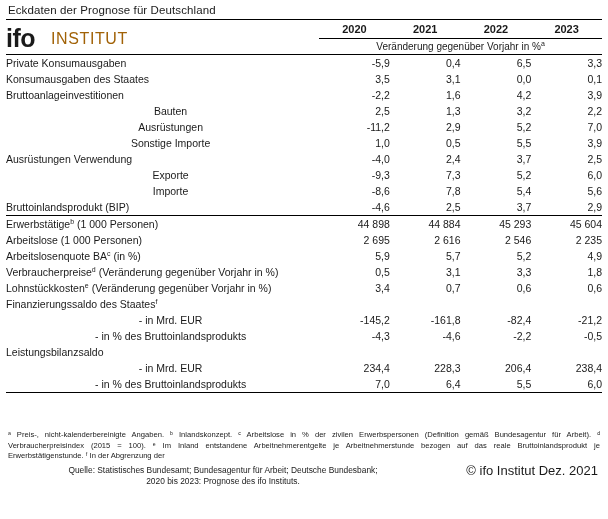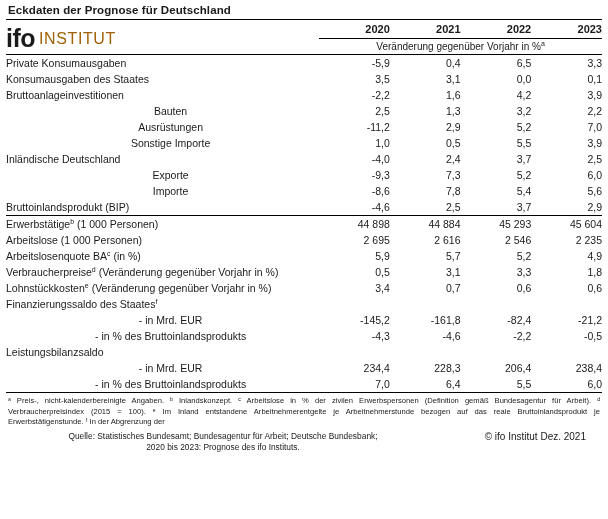--- a/index.html
+++ b/index.html
@@ -16,21 +16,21 @@
     overflow: hidden;
   }
   .page {
     position: relative;
     width: 608px;
     height: 519px;
     padding: 0 6px;
   }
   .title {
     font-size: 11.5px;
-    font-weight: bold;
+    font-weight: normal;
     padding: 4px 0 3px 2px;
     letter-spacing: 0.1px;
   }
   .rule-top {
     border-top: 1.4px solid #000;
   }
   .rule-thin {
     border-top: 0.8px solid #000;
   }
   table.main {
@@ -44,40 +44,39 @@
   }
   .col-label { width: 310px; }
   .col-year { width: 70px; }
   td.num, th.num {
     text-align: right;
     padding-right: 6px;
     font-size: 10.5px;
     white-space: nowrap;
   }
   th.year {
-    text-align: right;
     padding-right: 6px;
     font-weight: bold;
     font-size: 11px;
     padding-bottom: 2px;
   }
   .hdr-row td, .hdr-row th { padding-top: 3px; }
   .subhdr {
     text-align: center;
     font-size: 10px;
     padding: 2px 0 2px 0;
   }
   .logo-cell {
     vertical-align: middle;
     padding-left: 2px;
   }
   .logo {
     display: flex;
     align-items: center;
-    gap: 4px;
+    gap: 16px;
     height: 34px;
   }
   .logo-mark {
     font-family: "Liberation Sans", sans-serif;
     font-size: 25px;
     font-weight: bold;
     color: #1a1a1a;
     letter-spacing: -0.5px;
     line-height: 1;
     position: relative;
@@ -114,36 +113,37 @@
     border-top: 0.8px solid #000;
     height: 0;
     font-size: 0;
     line-height: 0;
   }
   .footnotes {
     font-size: 7.6px;
     line-height: 10.5px;
     padding: 3px 2px 0 2px;
     text-align: justify;
+    margin-top: 34px;
   }
   .source-wrap {
     position: relative;
     padding: 3px 2px 0 2px;
     font-size: 8.4px;
     line-height: 11px;
   }
   .source-left {
     width: 430px;
     text-align: center;
   }
   .source-right {
     position: absolute;
-    right: 16px;
+    right: 4px;
     top: 3px;
-    font-size: 10px;
+    font-size: 13px;
     text-align: right;
   }
 </style>
 </head>
 <body>
 
 <div class="page">
 
   <div class="title">Eckdaten der Prognose für Deutschland</div>
   <div class="rule-top"></div>
@@ -218,21 +218,21 @@
           <td class="num">7,0</td>
         </tr>
         <tr class="data">
           <td class="label indent"><span>Sonstige Importe</span></td>
           <td class="num">1,0</td>
           <td class="num">0,5</td>
           <td class="num">5,5</td>
           <td class="num">3,9</td>
         </tr>
         <tr class="data">
-          <td class="label"><span>Inländische Deutschland</span></td>
+          <td class="label"><span>Ausrüstungen Verwendung</span></td>
           <td class="num">-4,0</td>
           <td class="num">2,4</td>
           <td class="num">3,7</td>
           <td class="num">2,5</td>
         </tr>
         <tr class="data">
           <td class="label indent"><span>Exporte</span></td>
           <td class="num">-9,3</td>
           <td class="num">7,3</td>
           <td class="num">5,2</td>

